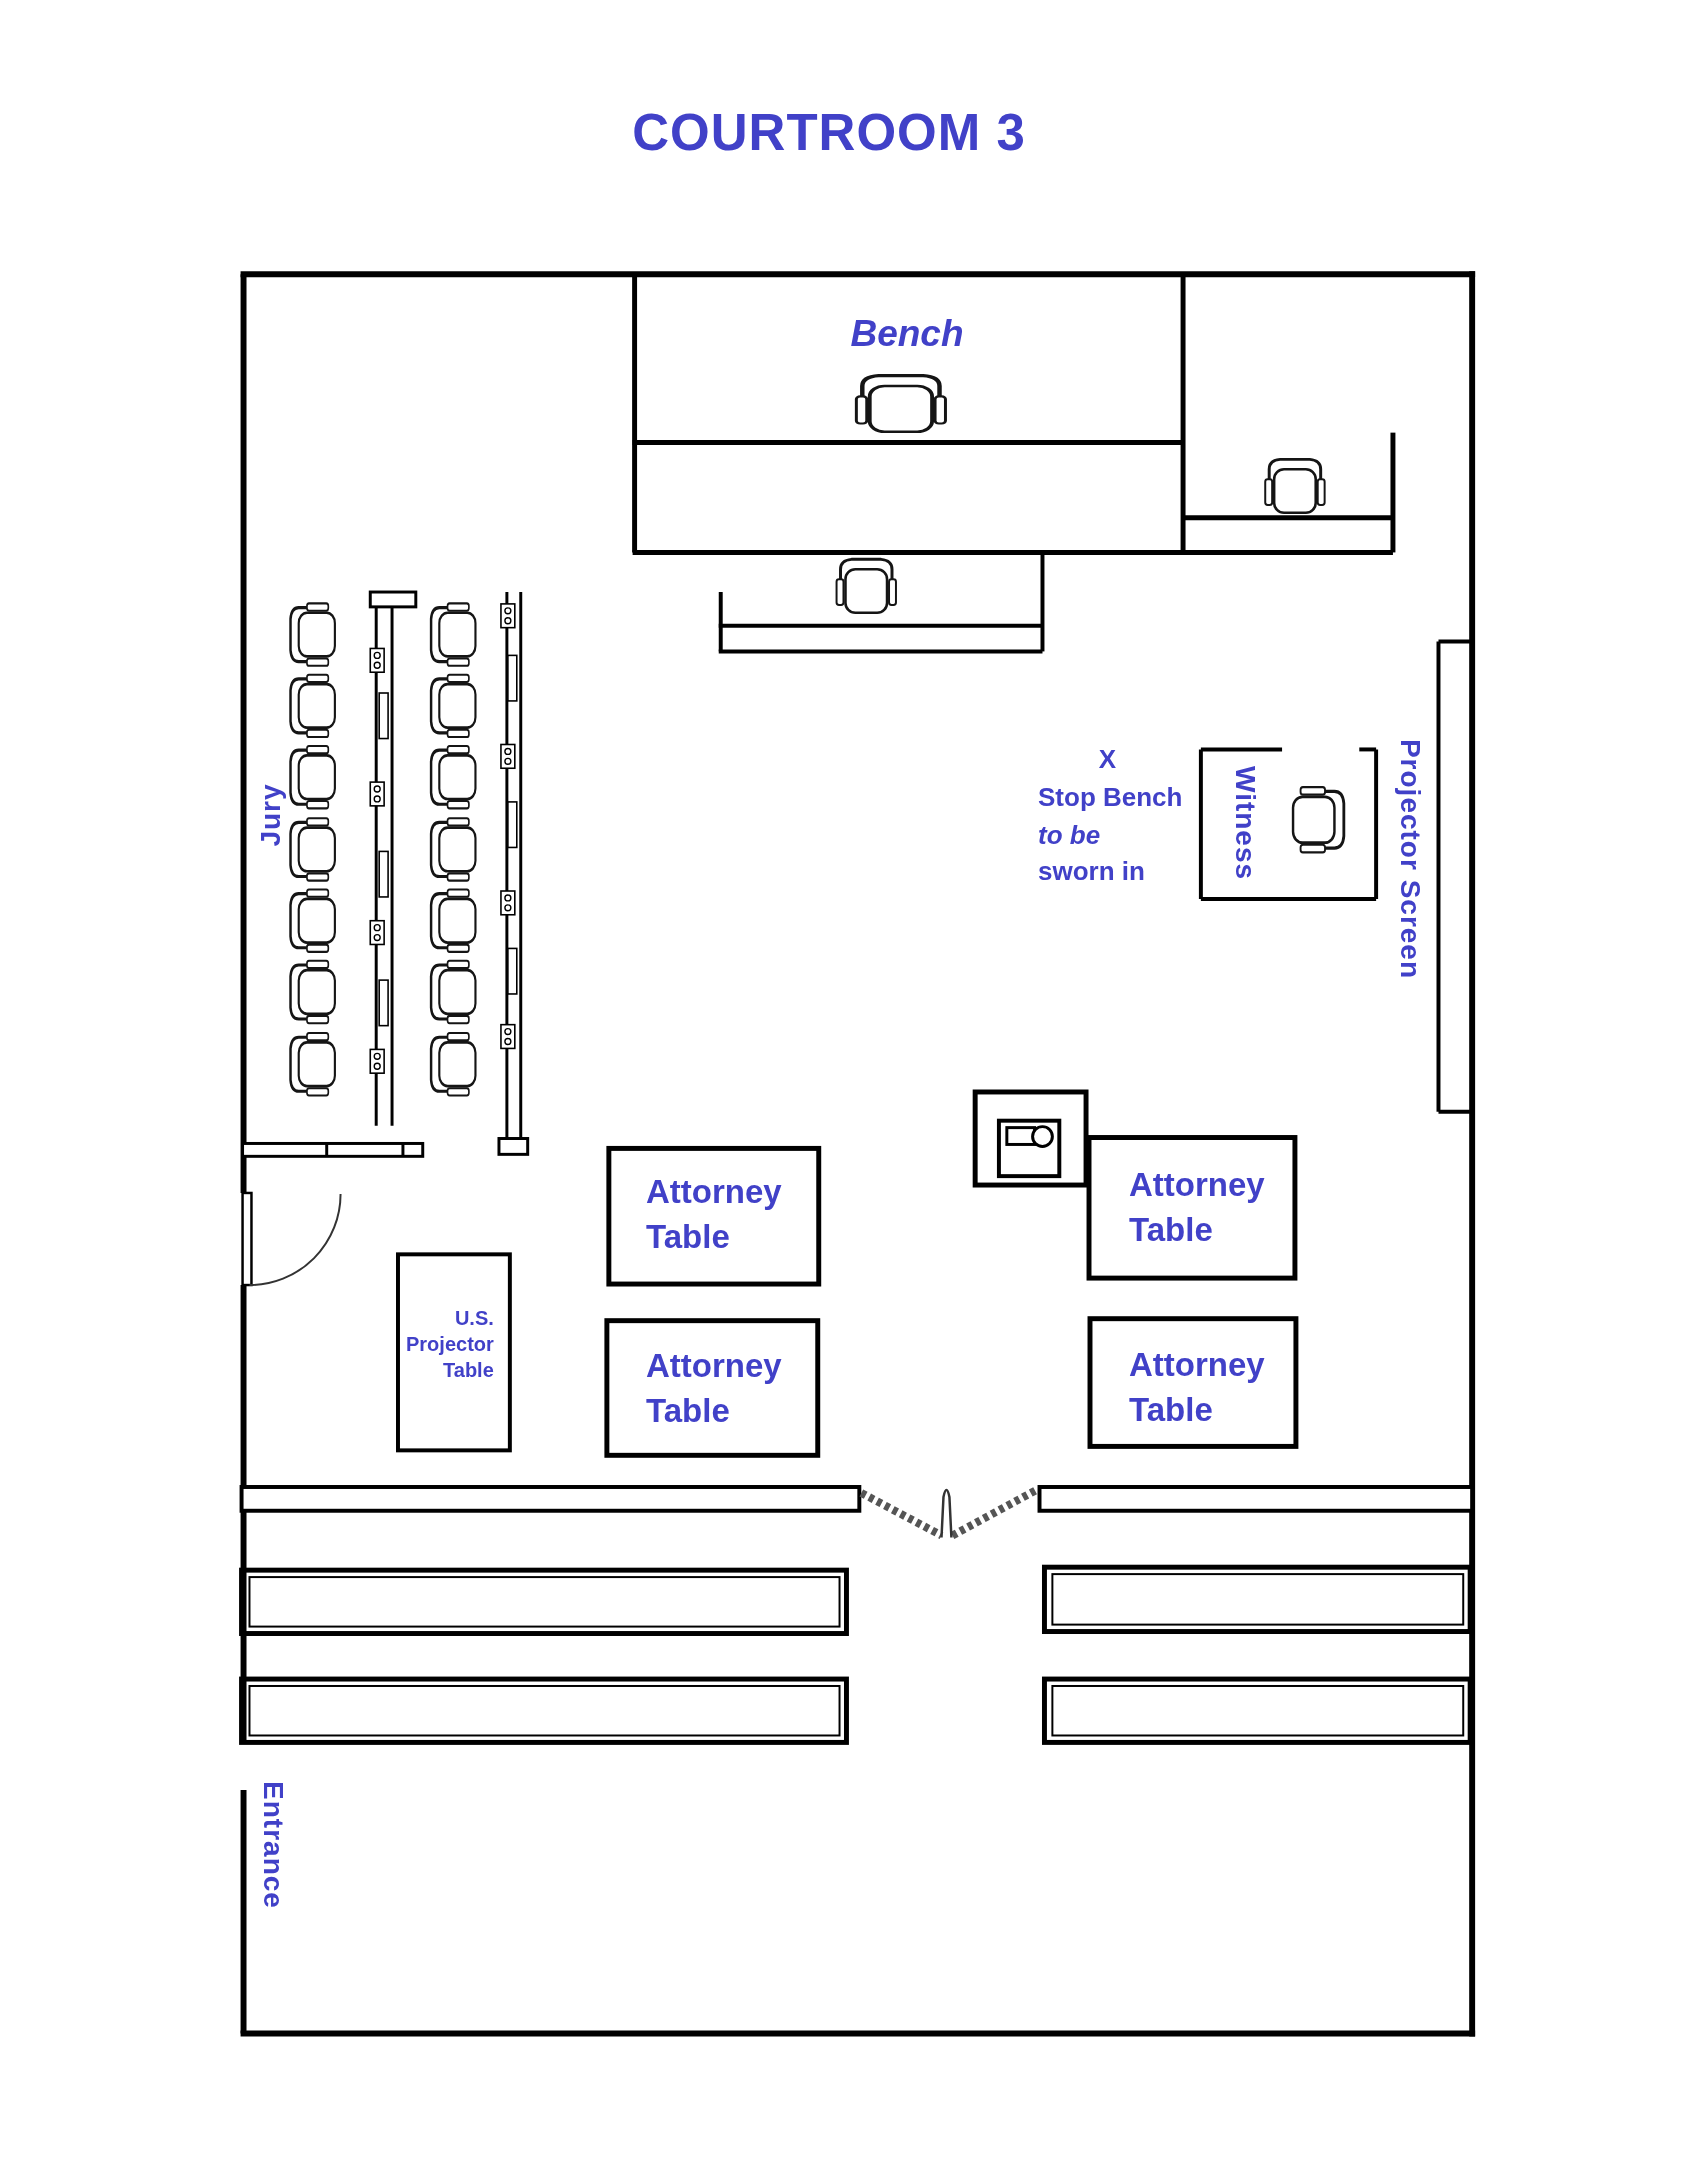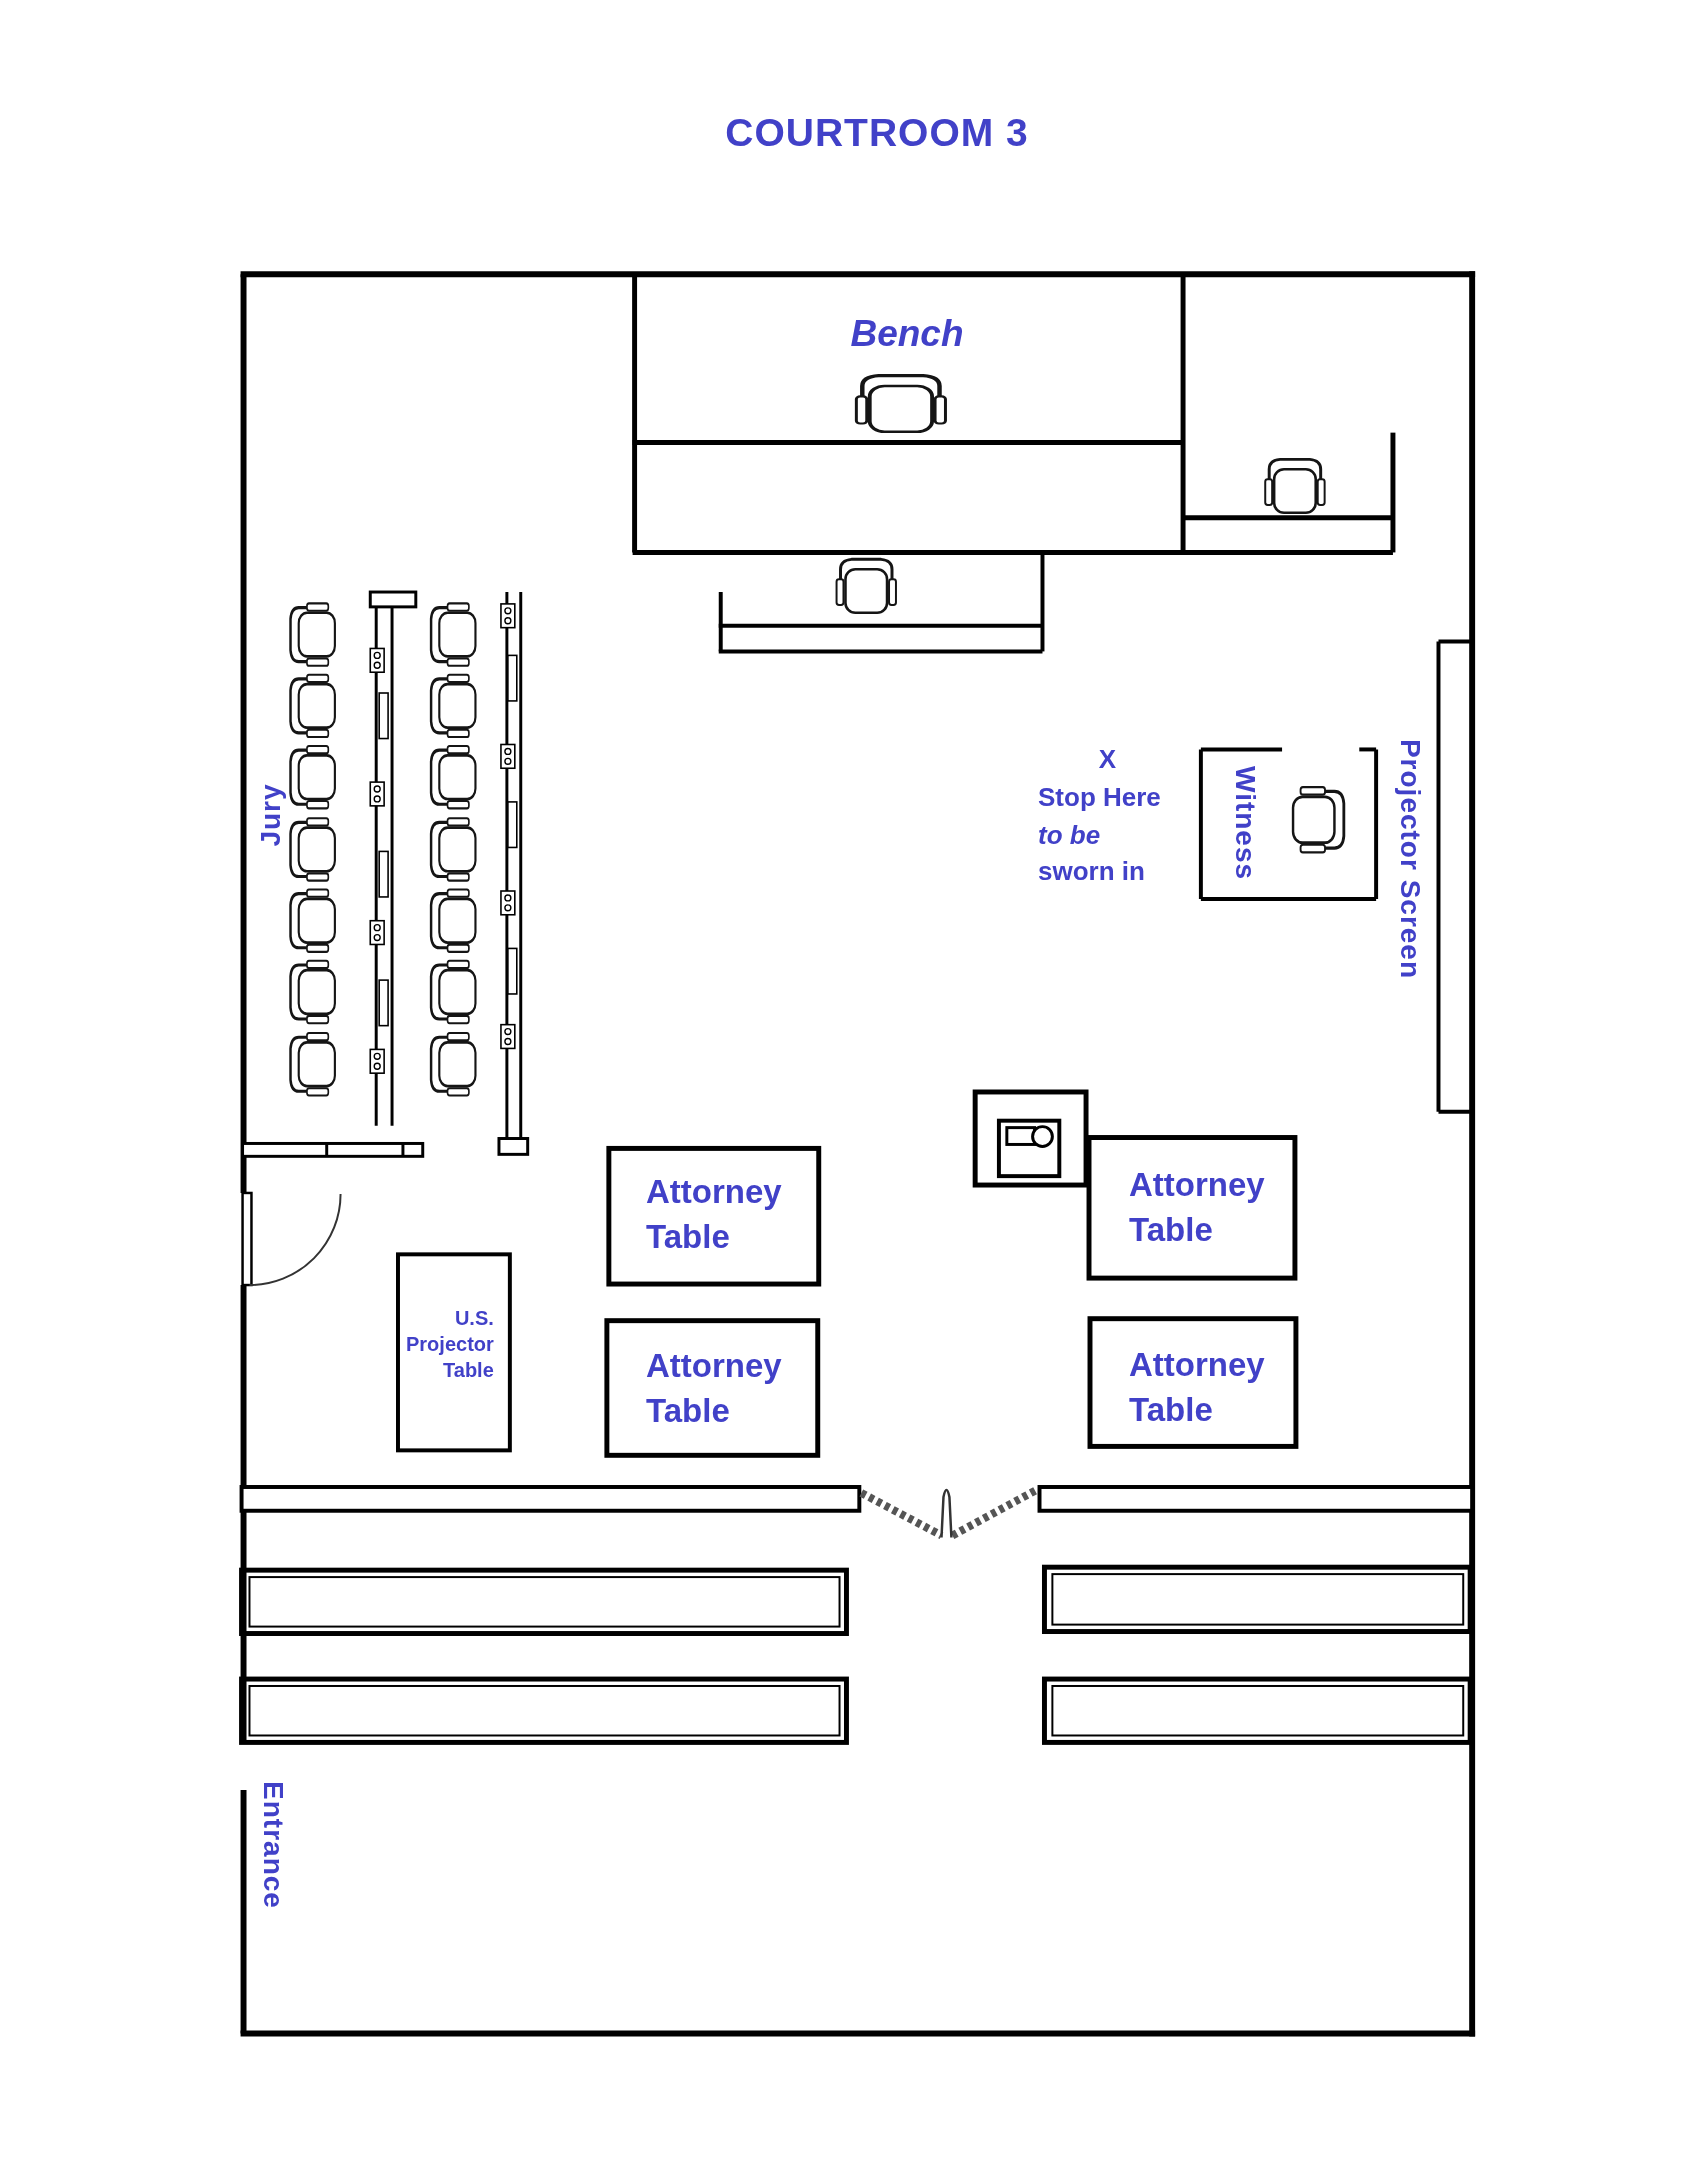--- a/index.html
+++ b/index.html
@@ -4,21 +4,21 @@
 <style>
   html,body{margin:0;padding:0;background:#ffffff;}
   .page{position:relative;width:1685px;height:2180px;background:#ffffff;overflow:hidden;
         font-family:"Liberation Sans",sans-serif;}
   svg{position:absolute;left:0;top:0;}
   .lbl{position:absolute;font-family:"Liberation Sans",sans-serif;font-weight:bold;
        color:#4141C8;white-space:nowrap;line-height:1;}
   .rot-cw{transform:translate(-50%,-50%) rotate(90deg);}
   .rot-ccw{transform:translate(-50%,-50%) rotate(-90deg);}
   .ctr{transform:translate(-50%,-50%);}
-  .title{font-size:39px;letter-spacing:1px;margin-left:48px;}
+  .title{font-size:51px;letter-spacing:1px;}
   .bench{font-size:37px;}
   .side{font-size:28px;letter-spacing:1px;}
   .attorney{font-size:33px;line-height:45px;}
   .sworn{font-size:26px;line-height:38px;}
   .probation{font-size:20px;line-height:26px;}
 </style>
 </head>
 <body>
 
 <div class="page">
@@ -193,21 +193,21 @@
 
   <div class="lbl side rot-ccw" style="left:271px;top:815px;">Jury</div>
 
   <div class="lbl side rot-cw" style="left:1245px;top:823px;">Witness</div>
 
   <div class="lbl side rot-cw" style="left:1410px;top:859px;">Projector Screen</div>
 
   <div class="lbl side rot-cw" style="left:273px;top:1845px;">Entrance</div>
 
   <div class="lbl sworn" style="left:1038px;top:740px;width:139px;text-align:center;">X</div>
-  <div class="lbl sworn" style="left:1038px;top:778px;">Stop Here</div>
+  <div class="lbl sworn" style="left:1038px;top:778px;">Stop Bench</div>
   <div class="lbl sworn" style="left:1038px;top:816px;font-style:italic;">to be</div>
   <div class="lbl sworn" style="left:1038px;top:852px;text-align:right;">sworn in</div>
 
   <div class="lbl attorney" style="left:646px;top:1169px;">
     <div>Attorney</div>
     <div>Table</div>
   </div>
   <div class="lbl attorney" style="left:646px;top:1343px;">
     <div>Attorney</div>
     <div>Table</div>

